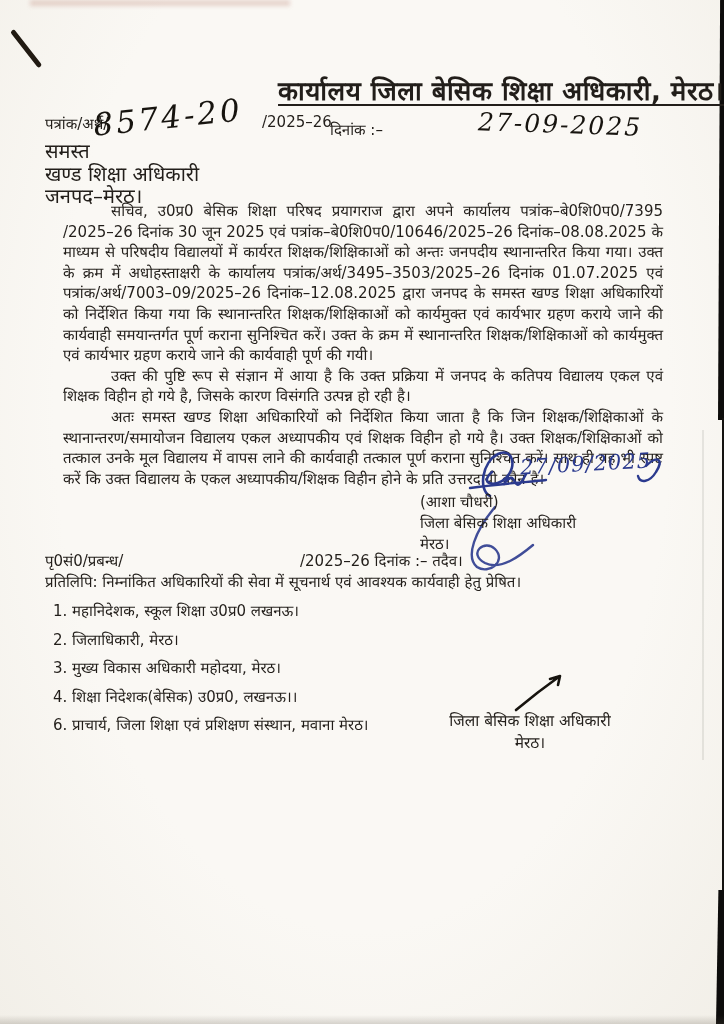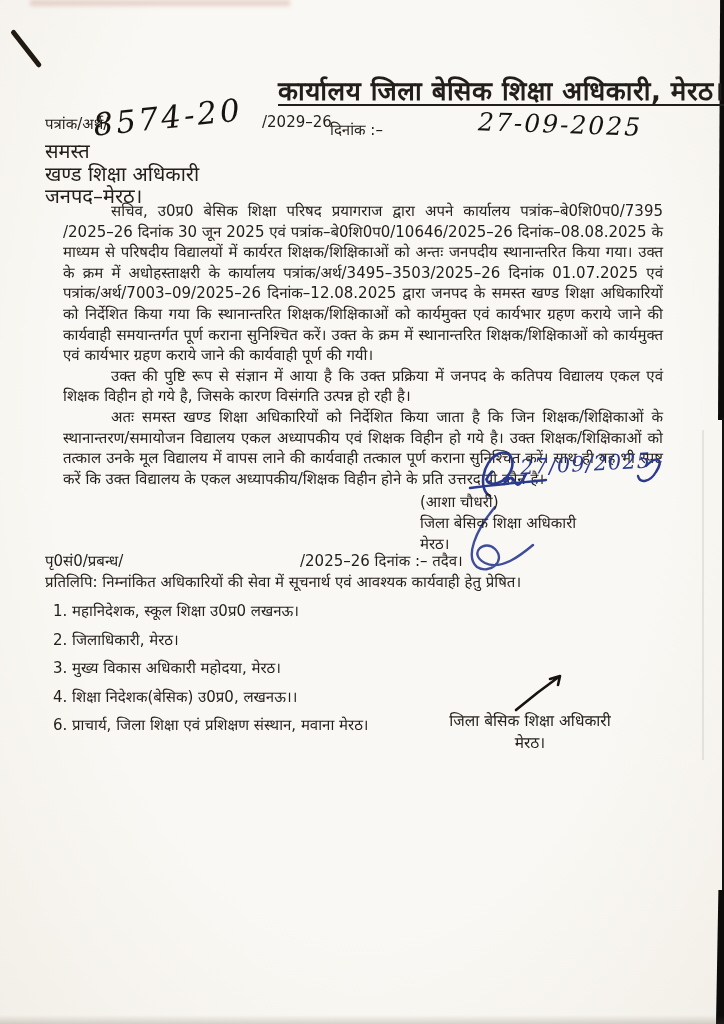--- a/index.html
+++ b/index.html
@@ -94,21 +94,21 @@
   <div class="abs edge-bar-top"></div>
   <div class="abs edge-bar-mid"></div>
   <div class="abs edge-bar-bottom"></div>
   <div class="abs bottom-shadow"></div>
   <div class="abs crease"></div>
 
   <div class="abs title">कार्यालय जिला बेसिक शिक्षा अधिकारी, मेरठ।</div>
 
   <span class="abs lbl" style="top:113px;left:45px;">पत्रांक/अर्थ/</span>
   <span class="abs hand hand-number">8574-20</span>
-  <span class="abs lbl" style="top:113px;left:262px;">/2029–26</span>
+  <span class="abs lbl" style="top:113px;left:262px;">/2025–26</span>
   <span class="abs lbl" style="top:119px;left:330px;">दिनांक :–</span>
   <span class="abs hand hand-date-top">27-09-2025</span>
 
   <span class="abs small" style="top:137px;left:45px;">समस्त</span>
   <span class="abs small" style="top:160px;left:45px;">खण्ड शिक्षा अधिकारी</span>
   <span class="abs small" style="top:182px;left:45px;text-align:center;">जनपद–मेरठ।</span>
 
   <div class="abs body-text">
     <p>सचिव, उ0प्र0 बेसिक शिक्षा परिषद प्रयागराज द्वारा अपने कार्यालय पत्रांक–बे0शि0प0/7395 /2025–26 दिनांक 30 जून 2025 एवं पत्रांक–बे0शि0प0/10646/2025–26 दिनांक–08.08.2025 के माध्यम से परिषदीय विद्यालयों में कार्यरत शिक्षक/शिक्षिकाओं को अन्तः जनपदीय स्थानान्तरित किया गया। उक्त के क्रम में अधोहस्ताक्षरी के कार्यालय पत्रांक/अर्थ/3495–3503/2025–26 दिनांक 01.07.2025 एवं पत्रांक/अर्थ/7003–09/2025–26 दिनांक–12.08.2025 द्वारा जनपद के समस्त खण्ड शिक्षा अधिकारियों को निर्देशित किया गया कि स्थानान्तरित शिक्षक/शिक्षिकाओं को कार्यमुक्त एवं कार्यभार ग्रहण कराये जाने की कार्यवाही समयान्तर्गत पूर्ण कराना सुनिश्चित करें। उक्त के क्रम में स्थानान्तरित शिक्षक/शिक्षिकाओं को कार्यमुक्त एवं कार्यभार ग्रहण कराये जाने की कार्यवाही पूर्ण की गयी।</p>
     <p>उक्त की पुष्टि रूप से संज्ञान में आया है कि उक्त प्रक्रिया में जनपद के कतिपय विद्यालय एकल एवं शिक्षक विहीन हो गये है, जिसके कारण विसंगति उत्पन्न हो रही है।</p>

